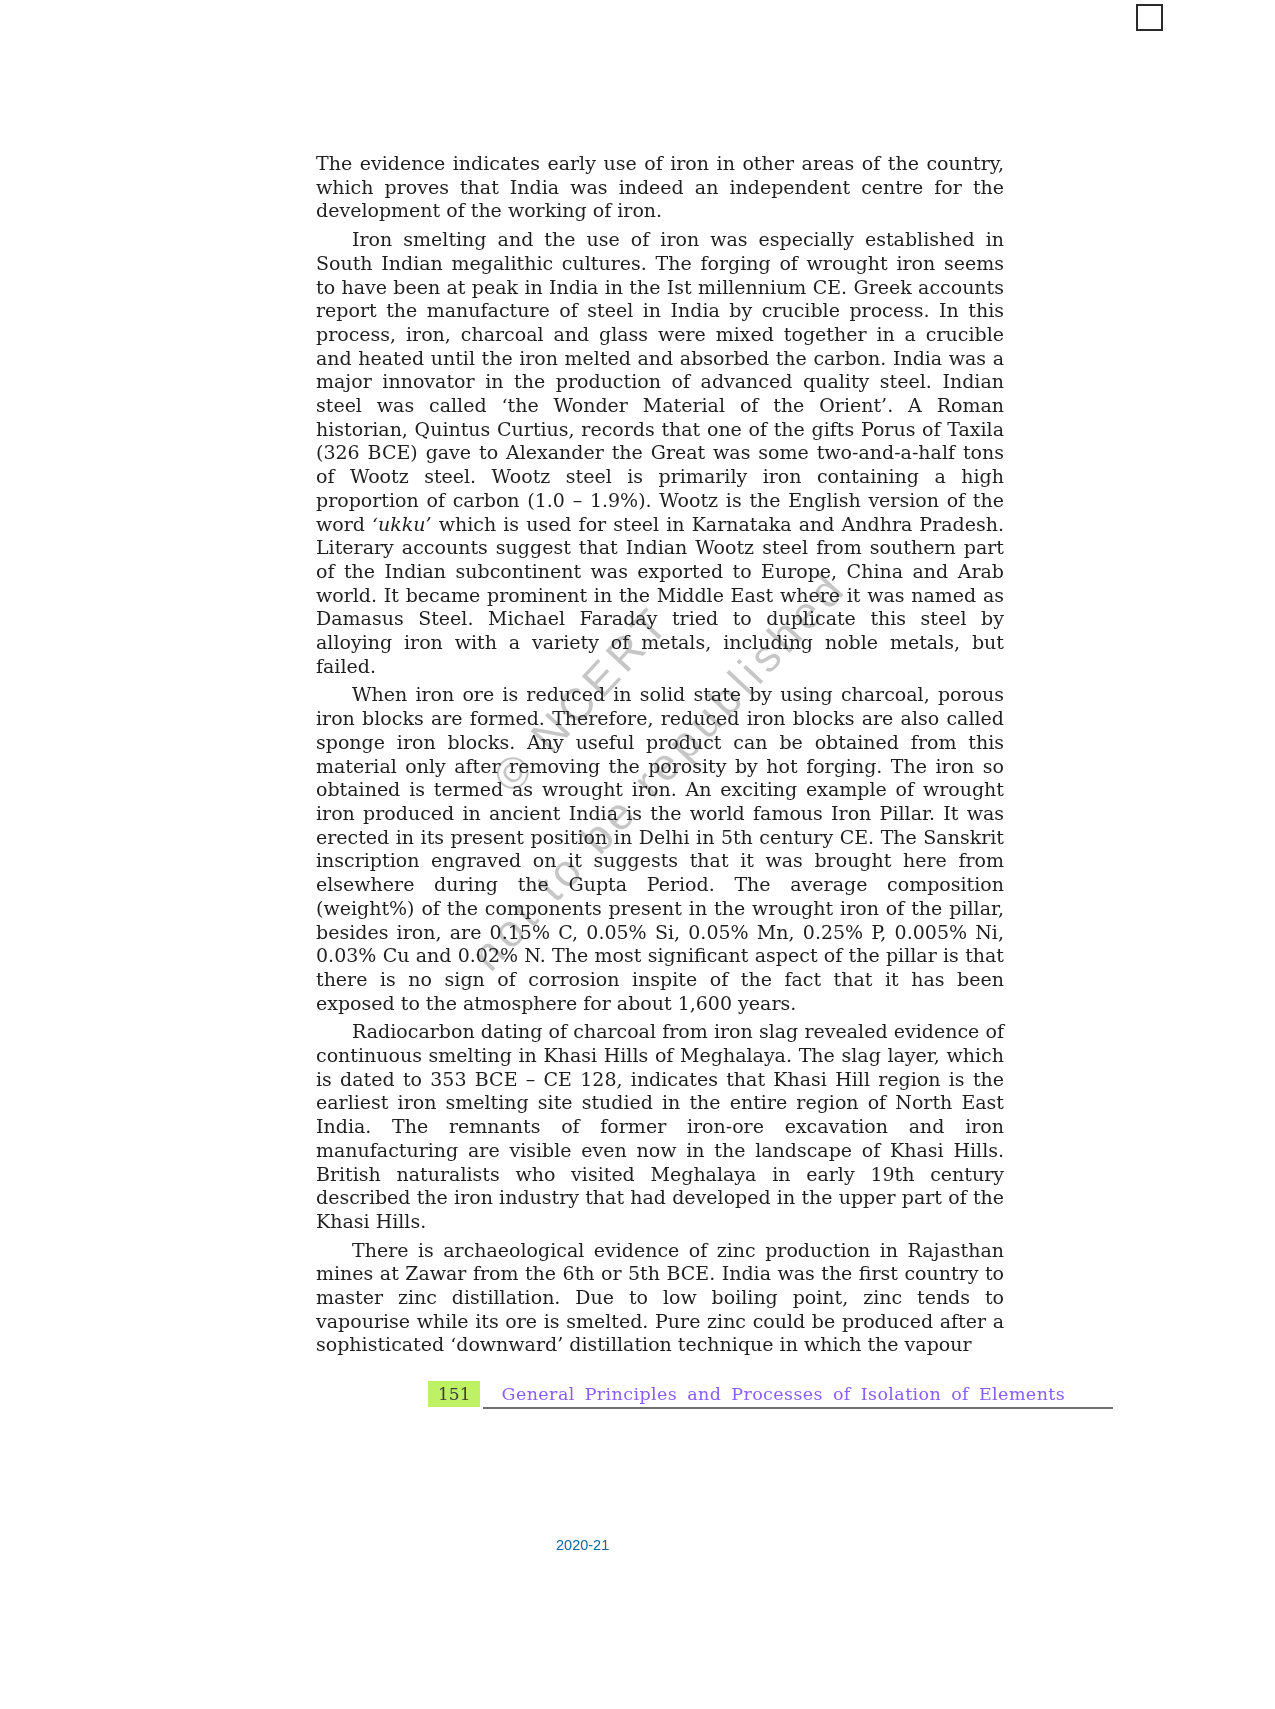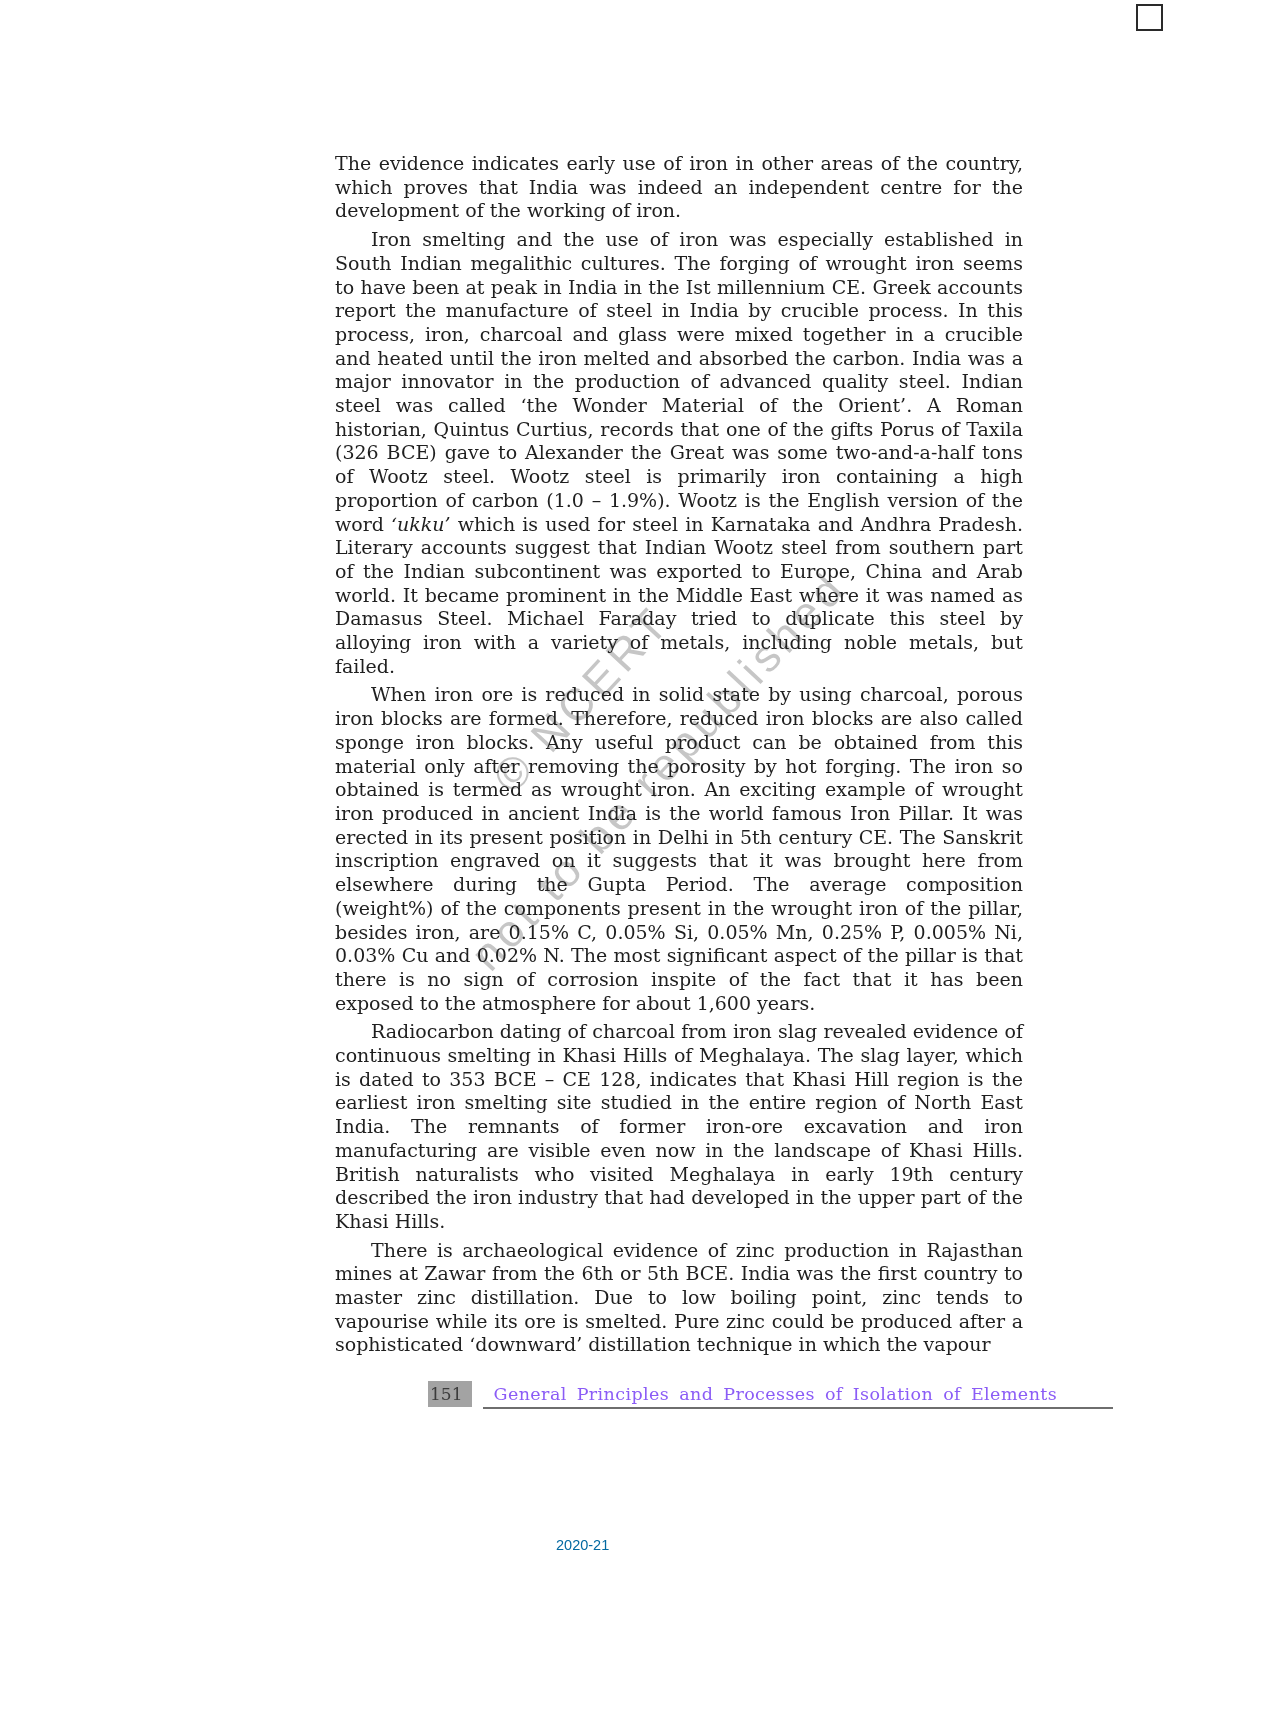--- a/index.html
+++ b/index.html
@@ -37,21 +37,21 @@
     font-size: 45px;
     line-height: 105px;
     letter-spacing: 5px;
     color: rgba(105, 105, 105, 0.38);
     pointer-events: none;
     white-space: nowrap;
     z-index: 1;
   }
   .text-block {
     position: absolute;
-    left: 335px;
+    left: 316px;
     top: 152px;
     width: 688px;
     text-align: justify;
     font-size: 19px;
     line-height: 23.7px;
     z-index: 2;
   }
   .para {
     margin: 0;
   }
@@ -67,25 +67,25 @@
   .footer {
     position: absolute;
     left: 428px;
     top: 1381px;
     width: 690px;
     height: 30px;
     z-index: 2;
   }
   .page-num {
     display: inline-block;
-    background: #a3a3a3; 
+    background: #bef264; 
     color: #3c3c3c;
     font-size: 17px;
     line-height: 24px;
-    padding: 1px 10px 1px 2px;
+    padding: 1px 10px 1px 10px;
     vertical-align: middle;
   }
   .footer-title {
     display: inline-block;
     margin-left: 16px;
     color: #8b5cf6;
     font-size: 17.5px;
     letter-spacing: 0.4px;
     word-spacing: 4px;
     vertical-align: middle;

